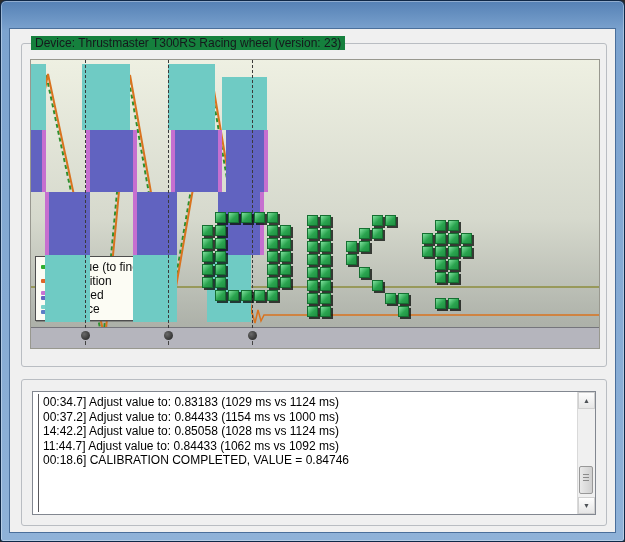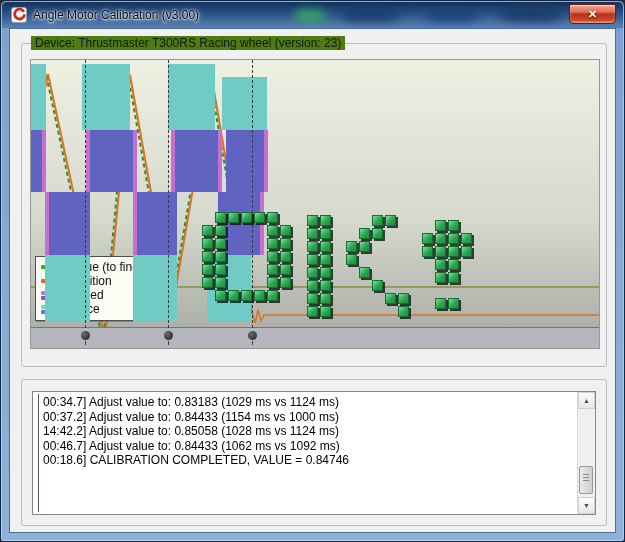--- a/index.html
+++ b/index.html
@@ -18,21 +18,21 @@
        display:flex;align-items:center;justify-content:center}
   .closebtn{position:absolute;right:7px;top:2px;width:47px;height:20px;box-sizing:border-box;
        border:1px solid #6e180c;border-radius:2px 2px 5px 5px;color:#fff;font-size:11px;
        font-weight:bold;text-align:center;line-height:18px;cursor:pointer;
        background:linear-gradient(180deg,#f2a795,#dd6c50 40%,#ba3015 50%,#c8492b 85%,#e98e67);
        box-shadow:inset 0 1px 0 rgba(255,255,255,.65),inset 0 0 3px rgba(255,255,255,.4);
        text-shadow:0 1px 2px #5c0e04}
   .client{position:absolute;left:8px;right:8px;top:27px;bottom:8px;background:#f0f0f0;
        border:1px solid #4a6f9b;box-sizing:border-box}
   .gb{position:absolute;border:1px solid #b9bdc2;border-radius:3px}
-  .gb-label{position:absolute;top:-8px;left:9px;background:#4d7c0f;padding:0 4px;font-size:12px;
+  .gb-label{position:absolute;top:-8px;left:9px;background:#15803d;padding:0 4px;font-size:12px;
        color:#15181c;white-space:nowrap}
   .chart{position:absolute;left:8px;top:15px;width:568px;height:288px;overflow:hidden;
        background:linear-gradient(180deg,#eef0e2,#d6d9cd 55%,#adb1a9 92%);
        border:1px solid #98988f;box-sizing:content-box}
   .crect{position:absolute}
   .cfooter{position:absolute;left:0;right:0;bottom:0;height:20px;background:#b5b5bd;
        border-top:1px solid #75757c}
   .cdash{position:absolute;top:0;height:268px;width:0;border-left:1px dashed #3a3a3a}
   .cdot{position:absolute;width:9px;height:9px;border-radius:50%;
        background:radial-gradient(circle at 35% 35%,#6a6a6a,#1f1f1f)}
@@ -61,33 +61,20 @@
   .sb-up{top:0}.sb-down{bottom:0}
   .sb-thumb{position:absolute;left:1px;right:2px;top:74px;height:26px;cursor:pointer;
        background:linear-gradient(90deg,#e9e9e9,#cfcfcf);border:1px solid #989898;border-radius:2px}
   .sb-grip{position:absolute;left:3px;right:3px;top:10px;height:1px;background:#8a8a8a;
        box-shadow:0 3px 0 #8a8a8a,0 -3px 0 #8a8a8a}
 </style>
 </head>
 <body>
 
 <div class="win">
-  <div class="titlebar">
-    <div class="blob" style="left:292px;top:8px;width:32px;height:11px;background:#35c455"></div>
-    <div class="blob" style="left:340px;top:7px;width:58px;height:13px;background:#16386a"></div>
-    <div class="blob" style="left:424px;top:7px;width:52px;height:13px;background:#1a4078"></div>
-    <div class="blob" style="left:498px;top:6px;width:62px;height:14px;background:#173863"></div>
-    <div class="appicon">
-      <svg width="14" height="14" viewBox="0 0 16 16">
-        <path d="M12.8 3.2 A5.6 5.6 0 1 0 14 8.6" stroke="#cf2a1b" stroke-width="3.2" fill="none" stroke-linecap="round"></path>
-      </svg>
-    </div>
-    <div class="apptitle">Angle Motor Calibration (v3.00)</div>
-    <div class="closebtn">✕</div>
-  </div>
 
   <div class="client">
 
     <div class="gb" style="left:11px;top:14px;width:584px;height:322px">
       <div class="gb-label">Device: Thrustmaster T300RS Racing wheel (version: 23)</div>
 
       <div class="chart">
 
         <svg width="568" height="288" class="wavesvg">
             <line x1="0" y1="227" x2="568" y2="227" stroke="#8c8c3c" stroke-width="1.5"></line>
@@ -237,21 +224,21 @@
     </div>
 
     <div class="gb" style="left:11px;top:350px;width:584px;height:145px">
 
       <div class="logbox">
         <div class="logvline"></div>
         <div class="logtext">
             <div class="logline">00:34.7] Adjust value to: 0.83183 (1029 ms vs 1124 ms)</div>
             <div class="logline">00:37.2] Adjust value to: 0.84433 (1154 ms vs 1000 ms)</div>
             <div class="logline">14:42.2] Adjust value to: 0.85058 (1028 ms vs 1124 ms)</div>
-            <div class="logline">00:46.7] Adjust value to: 0.84433 (1062 ms vs 1092 ms)</div>
+            <div class="logline">11:44.7] Adjust value to: 0.84433 (1062 ms vs 1092 ms)</div>
             <div class="logline">00:18.6] CALIBRATION COMPLETED, VALUE = 0.84746</div>
           </div>
         <div class="sb">
           <div class="sb-btn sb-up">▲</div>
           <div class="sb-thumb">
             <div class="sb-grip"></div>
           </div>
           <div class="sb-btn sb-down">▼</div>
         </div>
       </div>

